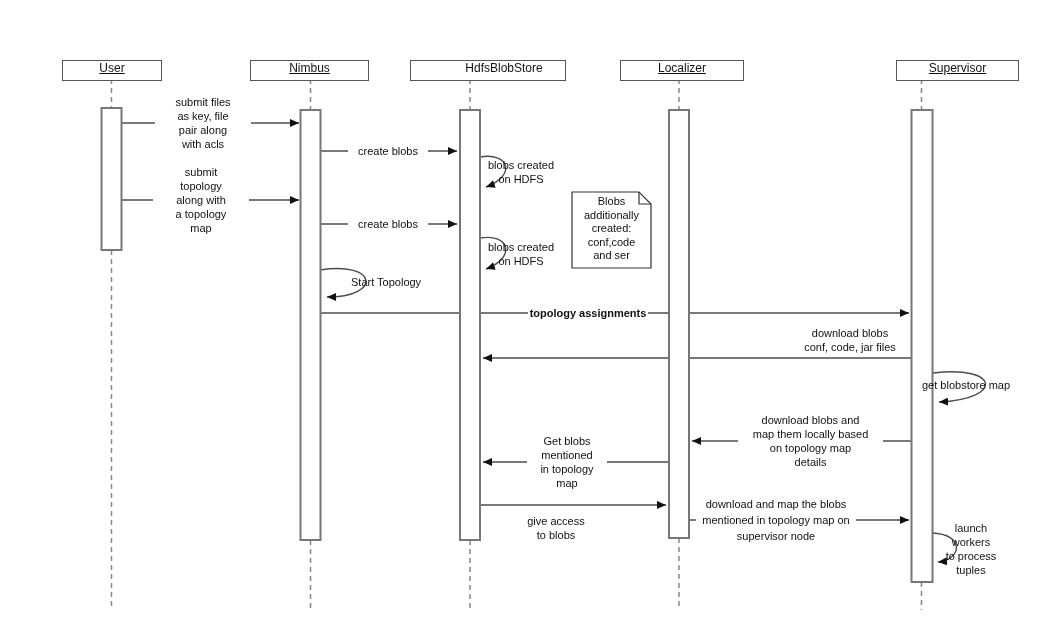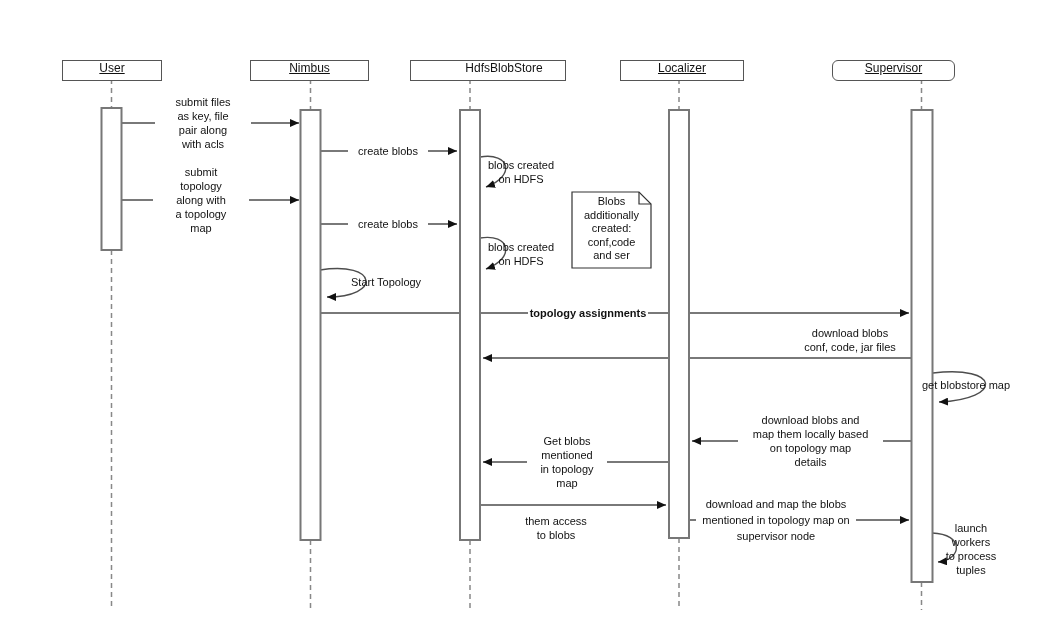--- a/index.html
+++ b/index.html
@@ -85,21 +85,21 @@
     </div>
   <div class="actor" style="left:250px;width:117px;">
       <span>Nimbus</span>
     </div>
   <div class="actor no-underline" style="left:410px;width:122px;padding-left:32px;">
       <span>HdfsBlobStore</span>
     </div>
   <div class="actor" style="left:620px;width:122px;">
       <span>Localizer</span>
     </div>
-  <div class="actor" style="left:832px;width:121px;border-radius:6px;">
+  <div class="actor" style="left:896px;width:121px;">
       <span>Supervisor</span>
     </div>
 
   <div class="msg opaque" style="left:155px;top:95px;width:96px;">submit files
 as key, file
 pair along
 with acls</div>
   <div class="msg opaque" style="left:348px;top:144px;width:80px;">create blobs</div>
   <div class="msg" style="left:480px;top:158px;width:82px;">blobs created
 on HDFS</div>
@@ -117,21 +117,21 @@
 conf, code, jar files</div>
   <div class="msg left" style="left:922px;top:378px;width:100px;">get blobstore map</div>
   <div class="msg opaque" style="left:738px;top:413px;width:145px;">download blobs and
 map them locally based
 on topology map
 details</div>
   <div class="msg opaque" style="left:527px;top:434px;width:80px;">Get blobs
 mentioned
 in topology
 map</div>
-  <div class="msg" style="left:516px;top:514px;width:80px;">them access
+  <div class="msg" style="left:516px;top:514px;width:80px;">give access
 to blobs</div>
   <div class="msg" style="left:941px;top:521px;width:60px;">launch
 workers
 to process
 tuples</div>
   <div class="msg opaque lh16" style="left:696px;top:496px;width:160px;">download and map the blobs
 mentioned in topology map on
 supervisor node</div>
 
   <div class="note-text">Blobs

